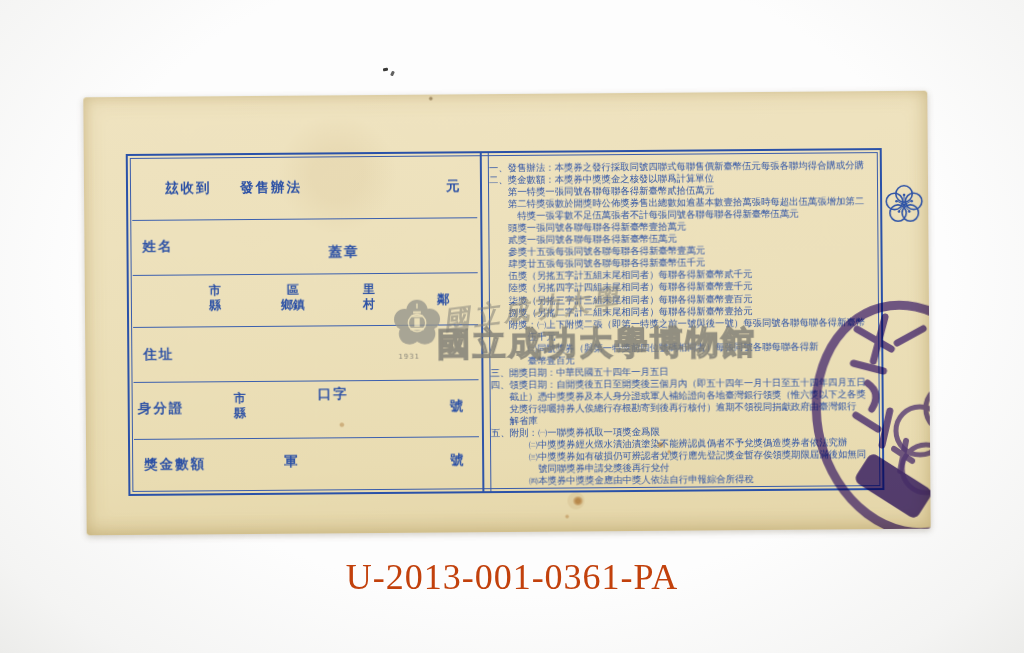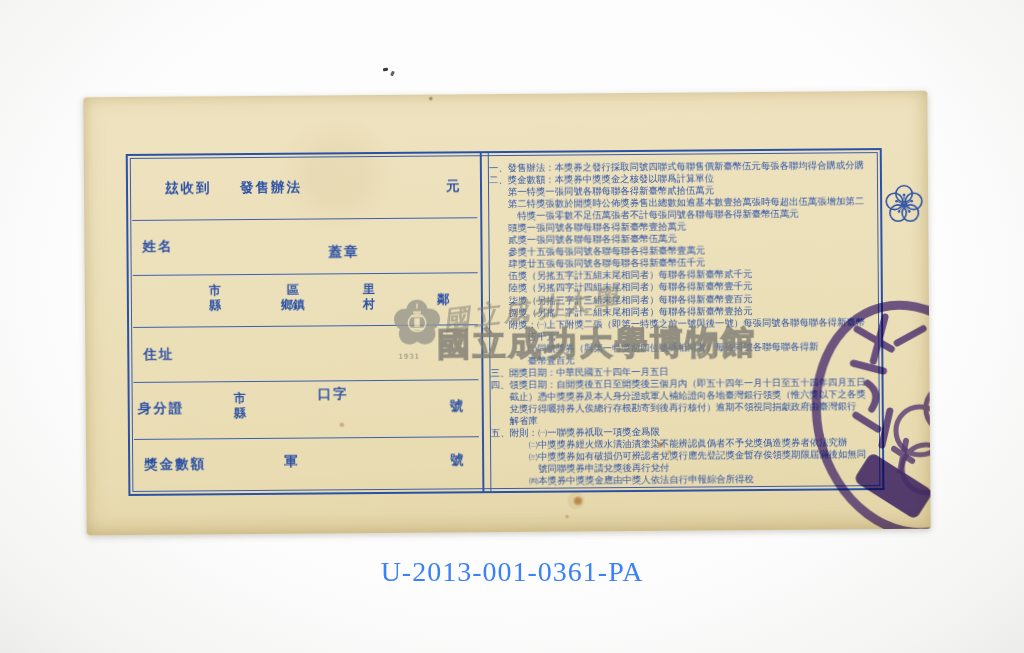--- a/index.html
+++ b/index.html
@@ -83,21 +83,21 @@
 
   
   .edge-blossom{position:absolute;left:801px;top:92px;width:38px;height:46px;}
 
   
   .stamp{position:absolute;left:712px;top:200px;width:226px;height:250px;mix-blend-mode:multiply;opacity:.92;}
 
   
   .caption{
     position:absolute;left:0;right:0;top:556px;text-align:center;
-    font-family:"Liberation Serif", serif;font-size:28px;color:#3b82f6;letter-spacing:1px;
+    font-family:"Liberation Serif", serif;font-size:36px;color:#c2410c;letter-spacing:1px;
   }
 </style>
 </head>
 <body>
 
 <div class="speck a"></div>
 <div class="speck b"></div>
 
 <div class="ticket">
 

